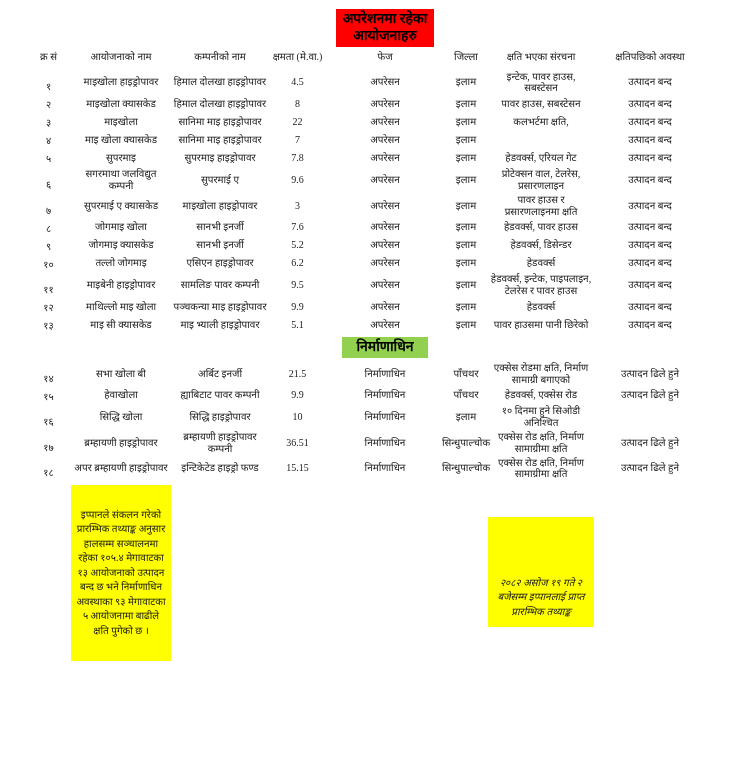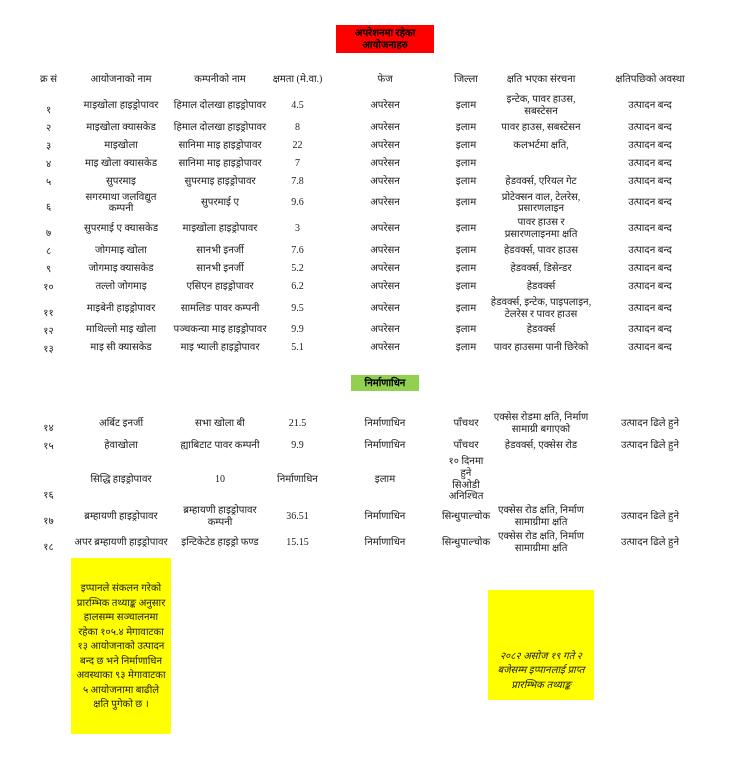--- a/index.html
+++ b/index.html
@@ -17,22 +17,22 @@
   .cell {
     display:flex; align-items:center; justify-content:center;
     text-align:center; font-size:10px; line-height:1.18;
     padding:1px 2px; box-sizing:border-box; min-height:18px;
   }
   .cell.sn { align-items:flex-end; padding-bottom:2px; }
   .header-row .cell { min-height:20px; align-items:flex-start; }
   .banner-row .cell { min-height:0; }
   .banner {
     display:inline-block; color:#000000; font-weight:bold;
-    text-align:center; font-size:10px; line-height:1.2;
-    padding:2px 5px; margin:18px 0;
+    text-align:center; font-size:14px; line-height:1.2;
+    padding:2px 5px; margin:2px 0;
   }
   .banner.red { background:var(--op-color,#ff0000); max-width:88px; }
   .banner.green { background:var(--con-color,#92d050); padding:2px 14px; }
   .notes-row { margin-top:4px; }
   .note {
     background:var(--note-color,#ffff00); font-size:10px; line-height:1.45;
     text-align:center; box-sizing:border-box; padding:19px 3px;
   }
   .note.left {
     grid-column:2; min-height:176px;
@@ -197,40 +197,41 @@
         <div class="cell damage">पावर हाउसमा पानी छिरेको</div>
         <div class="cell status">उत्पादन बन्द</div>
       </div>
       <div class="row banner-row">
         <div class="cell" style="grid-column: 5;">
           <span class="banner green">निर्माणाधिन</span>
         </div>
       </div>
       <div class="row data-row">
         <div class="cell sn">१४</div>
+        <div class="cell project">सभा खोला बी</div>
         <div class="cell company">अर्बिट इनर्जी</div>
-        <div class="cell project">सभा खोला बी</div>
         <div class="cell capacity">21.5</div>
         <div class="cell phase">निर्माणाधिन</div>
         <div class="cell district">पाँचथर</div>
         <div class="cell damage">एक्सेस रोडमा क्षति, निर्माण सामाग्री बगाएको</div>
         <div class="cell status">उत्पादन ढिले हुने</div>
       </div>
       <div class="row data-row">
         <div class="cell sn">१५</div>
         <div class="cell project">हेवाखोला</div>
         <div class="cell company">ह्याबिटाट पावर कम्पनी</div>
         <div class="cell capacity">9.9</div>
         <div class="cell phase">निर्माणाधिन</div>
         <div class="cell district">पाँचथर</div>
         <div class="cell damage">हेडवर्क्स, एक्सेस रोड</div>
         <div class="cell status">उत्पादन ढिले हुने</div>
       </div>
       <div class="row data-row">
         <div class="cell sn">१६</div>
+        <div class="cell project">सिद्धि खोला</div>
         <div class="cell company">सिद्धि हाइड्रोपावर</div>
         <div class="cell capacity">10</div>
         <div class="cell phase">निर्माणाधिन</div>
         <div class="cell district">इलाम</div>
         <div class="cell status">१० दिनमा हुने सिओडी अनिश्चित</div>
       </div>
       <div class="row data-row">
         <div class="cell sn">१७</div>
         <div class="cell project">ब्रम्हायणी हाइड्रोपावर</div>
         <div class="cell company">ब्रम्हायणी हाइड्रोपावर कम्पनी</div>

